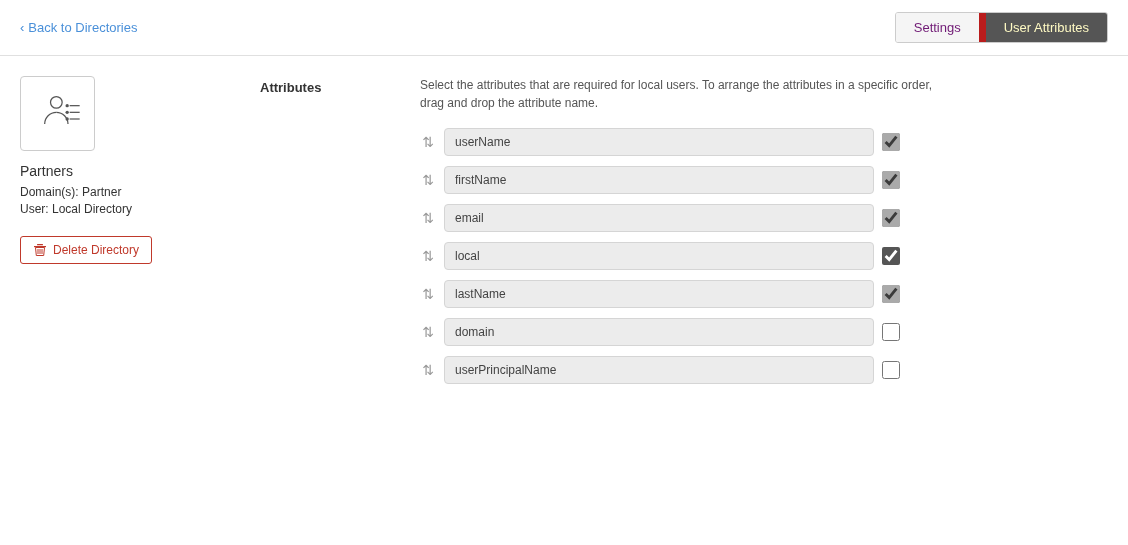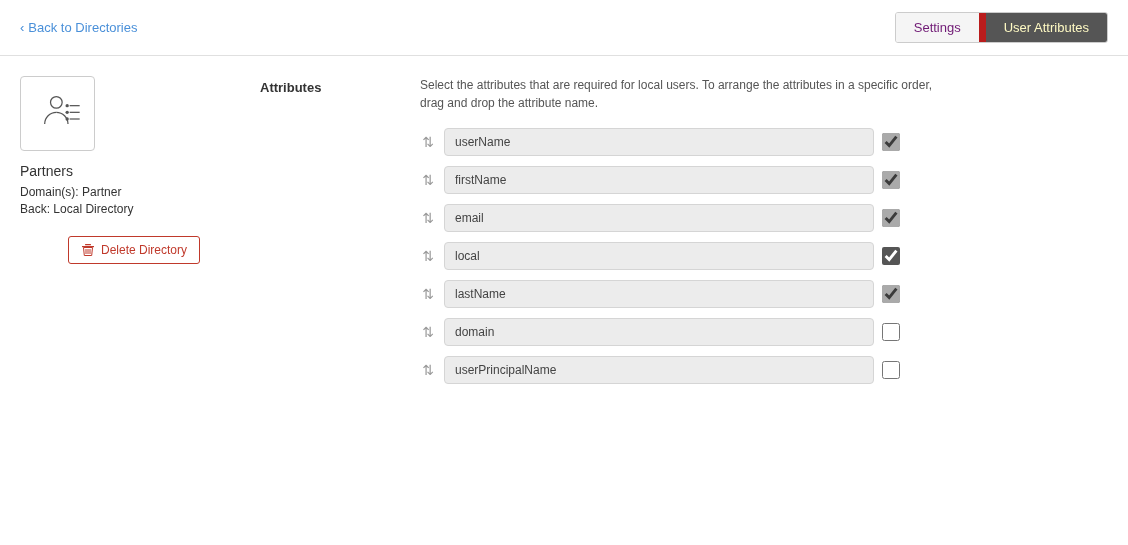--- a/index.html
+++ b/index.html
@@ -96,21 +96,20 @@
       display: flex;
       align-items: center;
       gap: 6px;
       border: 1px solid #c0392b;
       color: #c0392b;
       background: #fff;
       padding: 6px 12px;
       border-radius: 3px;
       cursor: pointer;
       font-size: 12px;
-      margin-left: 48px;
     }
 
     
     .content {
       flex: 1;
       padding-left: 40px;
     }
     .attributes-section {
       display: flex;
       gap: 40px;
@@ -202,21 +201,21 @@
         <circle cx="41" cy="36" r="2" fill="#555"></circle>
       </svg>
     </div>
 
     <div class="directory-name">Partners</div>
     <div class="directory-domain">
       <span>Domain(s):</span>
       <span>Partner</span>
     </div>
     <div class="directory-type">
-      <span>Back:</span>
+      <span>User:</span>
       <span>Local Directory</span>
     </div>
 
     <button class="delete-btn">
 
       <svg width="14" height="14" viewBox="0 0 14 14" fill="none" xmlns="http://www.w3.org/2000/svg">
         <rect x="1" y="3" width="12" height="1.2" fill="#c0392b"></rect>
         <rect x="4" y="1" width="6" height="1.2" rx="0.5" fill="#c0392b"></rect>
         <path d="M2.5 4.5l0.8 8h7.4l0.8-8z" stroke="#c0392b" stroke-width="1" fill="none"></path>
         <line x1="5" y1="6" x2="5" y2="11" stroke="#c0392b" stroke-width="1"></line>

